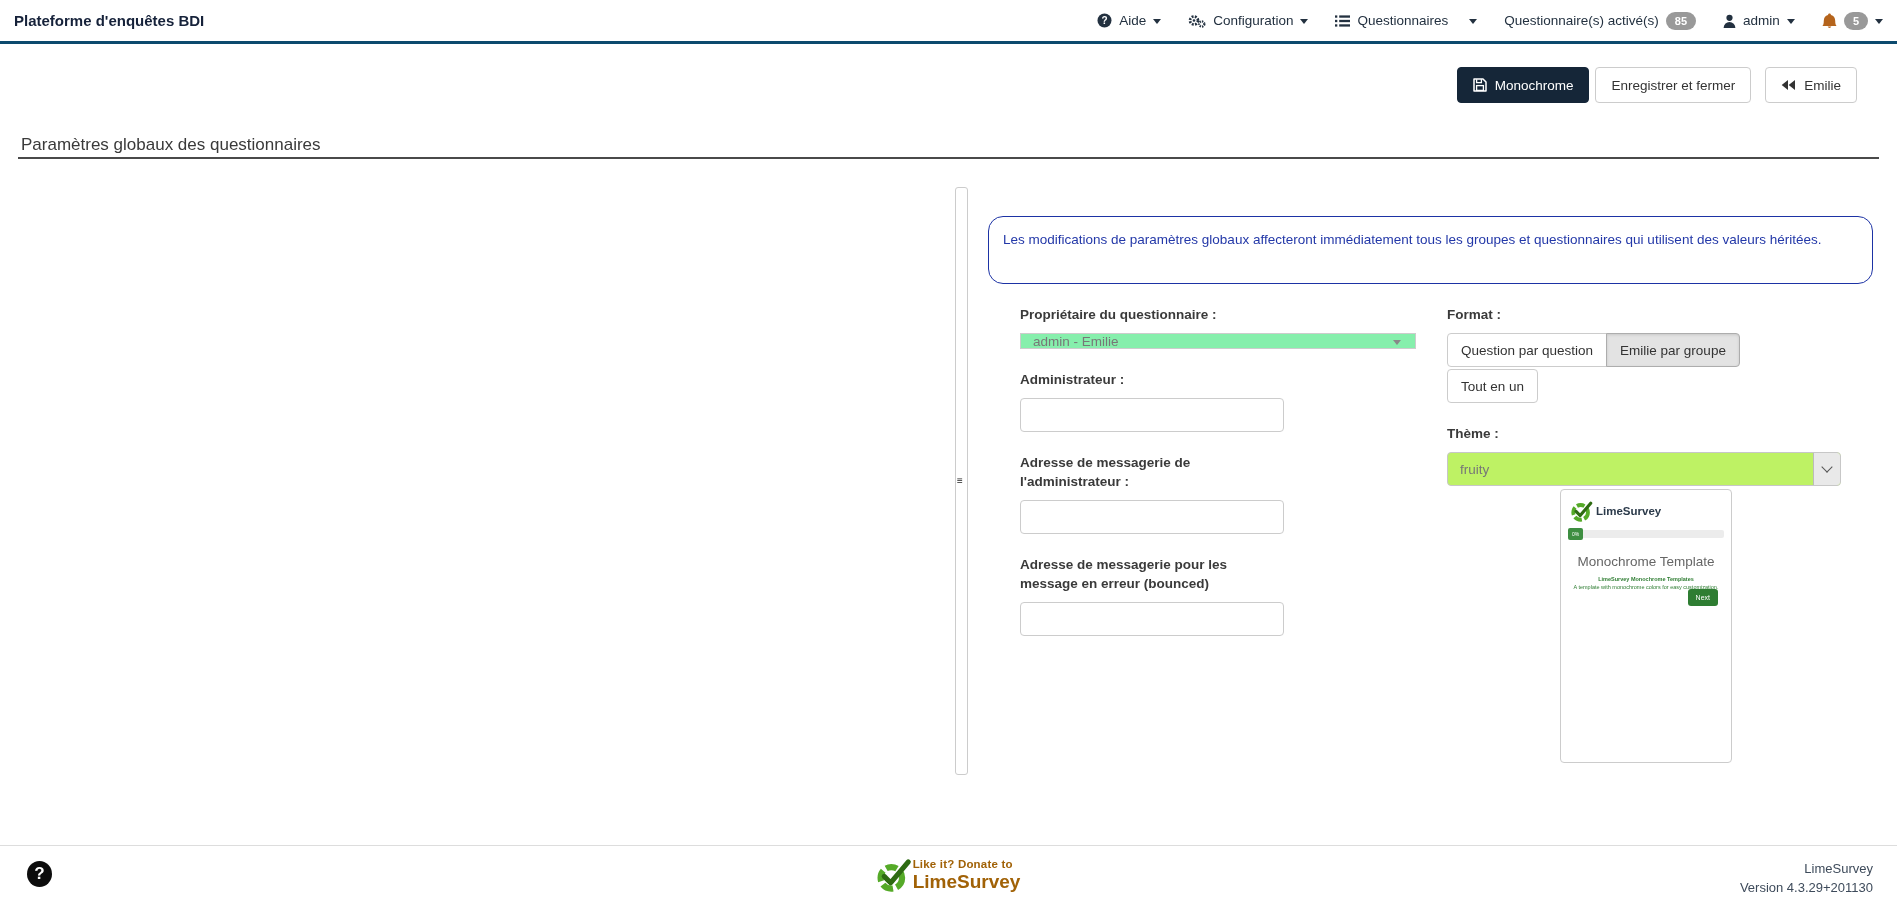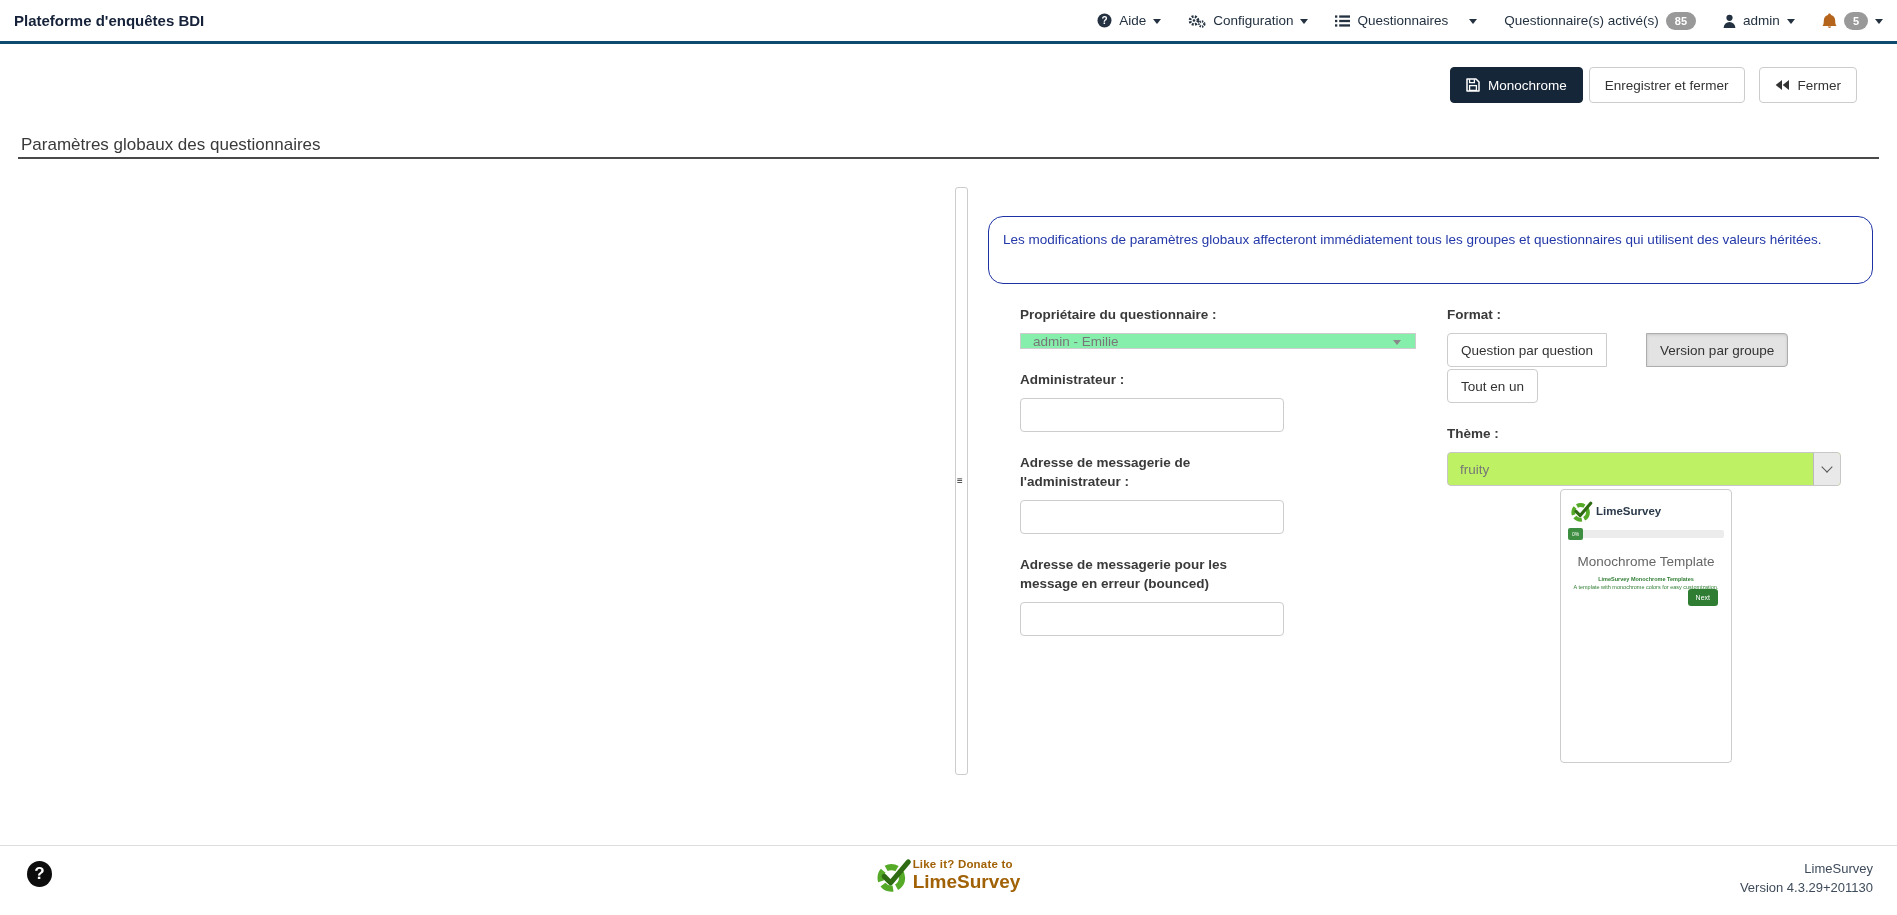--- a/index.html
+++ b/index.html
@@ -51,21 +51,21 @@
   .form-label { font-weight:bold; font-size:13.5px; color:#3a3a3a;
     margin-bottom:9px; display:block; line-height:19px; max-width:232px; }
   .group { margin-bottom:21px; }
   .select-box { width:396px; height:16px; border:1px solid #ccc; border-radius:0;
     display:flex; align-items:center; padding:0 12px; color:#777;
     font-size:13.5px; position:relative; background:#86efac; cursor:pointer; }
   .select-box .caret { position:absolute; right:14px; color:#888; }
   .text-input { width:264px; height:34px; border:1px solid #ccc; border-radius:4px;
     padding:0 10px; font-size:13.5px; font-family:inherit; color:#333; background:#fff; }
 
-  .fmt-row { display:flex;gap:40px; }
+  .fmt-row { display:flex; }
   .fmt-row + .fmt-row { margin-top:2px; }
   .fmt-btn { height:34px; padding:0 13px; border:1px solid #ccc; background:#fff;
     font-size:13.5px; color:#333; cursor:pointer; font-family:inherit; }
   .fmt-left  { border-radius:4px 0 0 4px; }
   .fmt-right { border-radius:0 4px 4px 0; margin-left:-1px; }
   .fmt-solo  { border-radius:4px; }
   .fmt-selected { background:#e3e3e3; border-color:#adadad;
     box-shadow:inset 0 1px 3px rgba(0,0,0,.12); position:relative; }
 
   .theme-select { width:394px; height:34px; border:1px solid #c7c7c7; border-radius:4px;
@@ -203,21 +203,21 @@
   </button>
   <button class="btn">
     <span>Enregistrer et fermer</span>
   </button>
   <button class="btn btn-close">
     <span>
       <svg width="15" height="12" viewBox="0 0 15 12">
           <path d="M7 1 v10 L0.7 6z M14 1 v10 L7.7 6z" fill="#333"></path>
         </svg>
     </span>
-    <span>Fermer</span>
+    <span>Emilie</span>
   </button>
 </div>
 
 <div class="page-title">Paramètres globaux des questionnaires</div>
 <div class="title-rule"></div>
 
 <div class="collapse-bar">
   <span class="grip">≡</span>
 </div>
 
@@ -251,21 +251,21 @@
   </div>
 
 </div>
 
 <div class="col-right">
 
   <div class="group">
     <span class="form-label">Format :</span>
     <div class="fmt-row">
       <button class="fmt-btn fmt-left">Question par question</button>
-      <button class="fmt-btn fmt-right fmt-selected">Version par groupe</button>
+      <button class="fmt-btn fmt-right fmt-selected">Emilie par groupe</button>
     </div>
     <div class="fmt-row">
       <button class="fmt-btn fmt-solo">Tout en un</button>
     </div>
   </div>
 
   <div class="group" style="margin-top:18px">
     <span class="form-label">Thème :</span>
     <div class="theme-select">
       <span>fruity</span>

